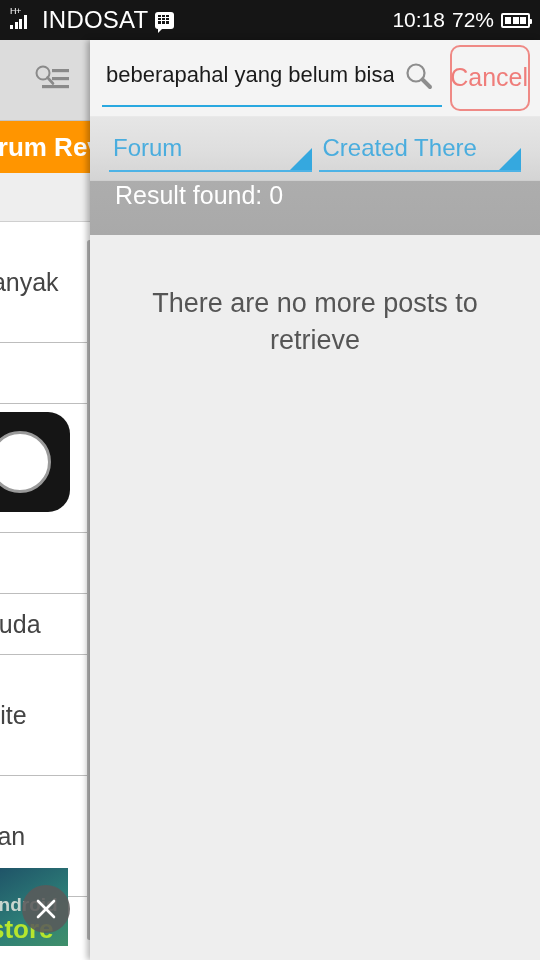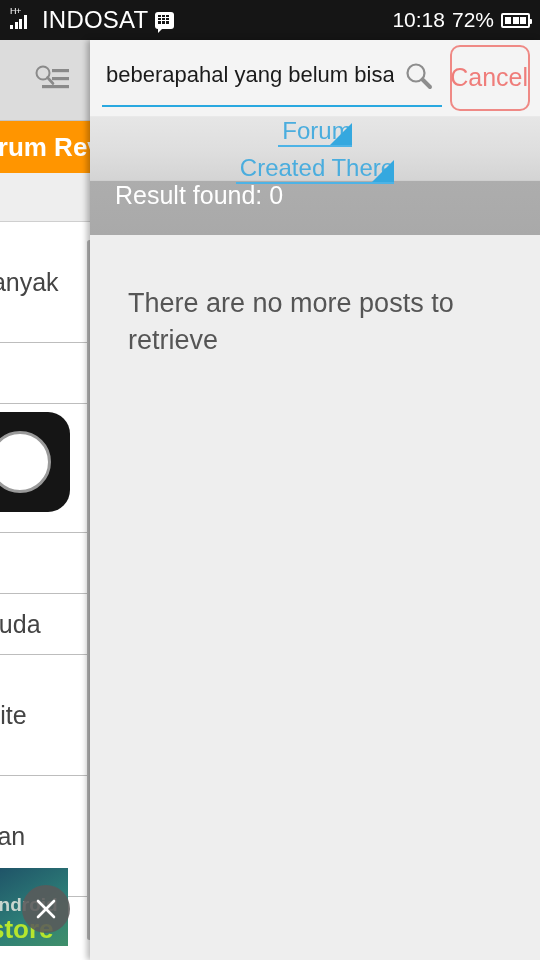--- a/index.html
+++ b/index.html
@@ -295,24 +295,23 @@
     justify-content: flex-end;
     box-sizing: border-box;
     padding-bottom: 2px;
   }
   .filters {
     height: 64px;
     background: linear-gradient(180deg, #e6e6e6 0%, #dedede 55%, #d4d4d4 100%);
     border-top: 1px solid #e9e9e9;
     display: flex;
     align-items: center;
-    padding: 0 6px;
+    padding: 0 19px;
     box-sizing: border-box;
     gap: 7px;
-    flex-direction: column;
   }
   .dropdown {
     position: relative;
     flex: 1;
     height: 46px;
     border-bottom: 2px solid #4db3e6;
     display: flex;
     align-items: center;
     box-sizing: border-box;
   }
@@ -344,21 +343,21 @@
   .results-area {
     height: 725px;
     background: #eeeeee;
     padding-top: 50px;
     box-sizing: border-box;
   }
   .empty-msg {
     font-size: 27px;
     line-height: 37px;
     color: #555555;
-    text-align: left;
+    text-align: center;
     padding: 0 38px;
   }
 </style>
 </head>
 <body>
 
 <div class="screen">
 
   <div class="status-bar">
     <div class="status-left">

